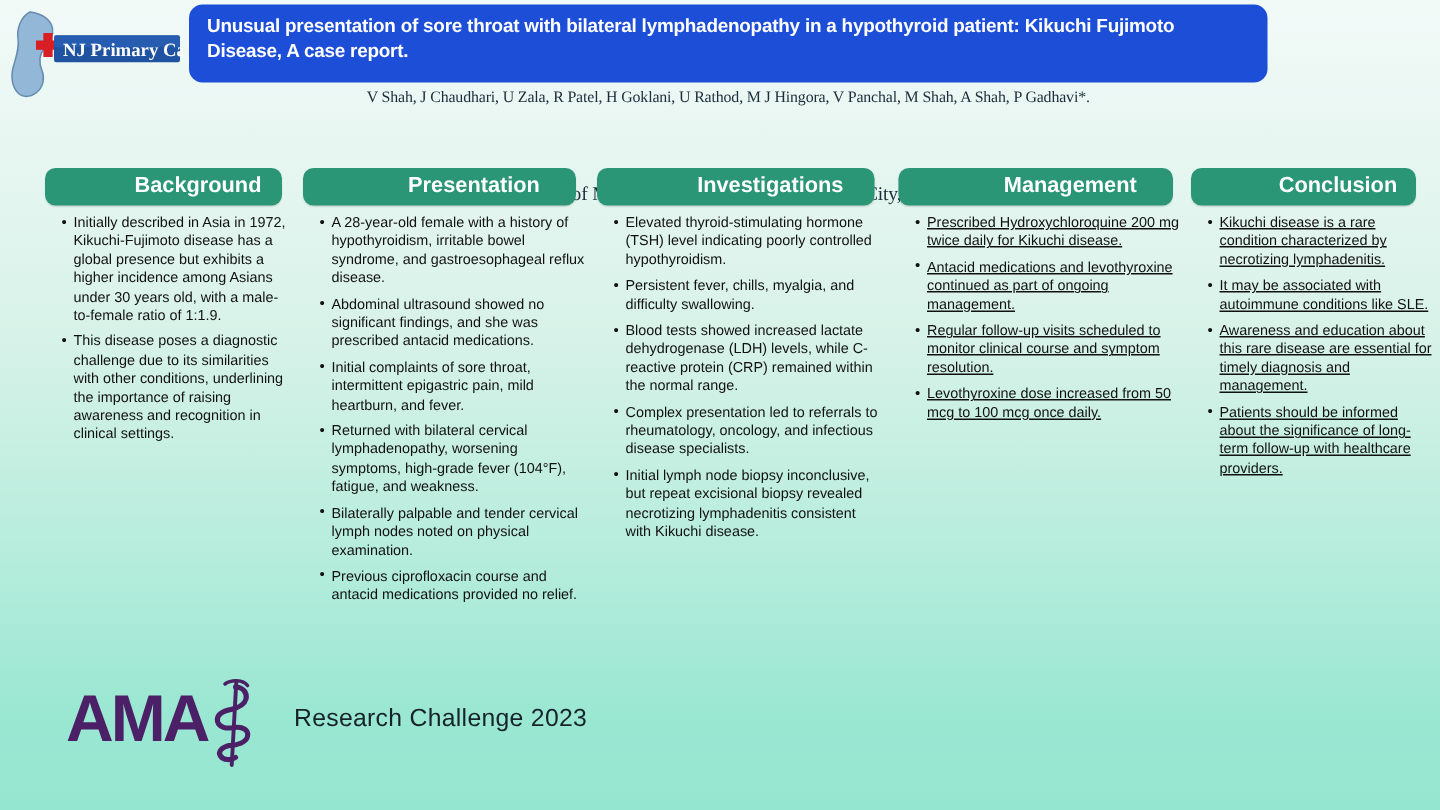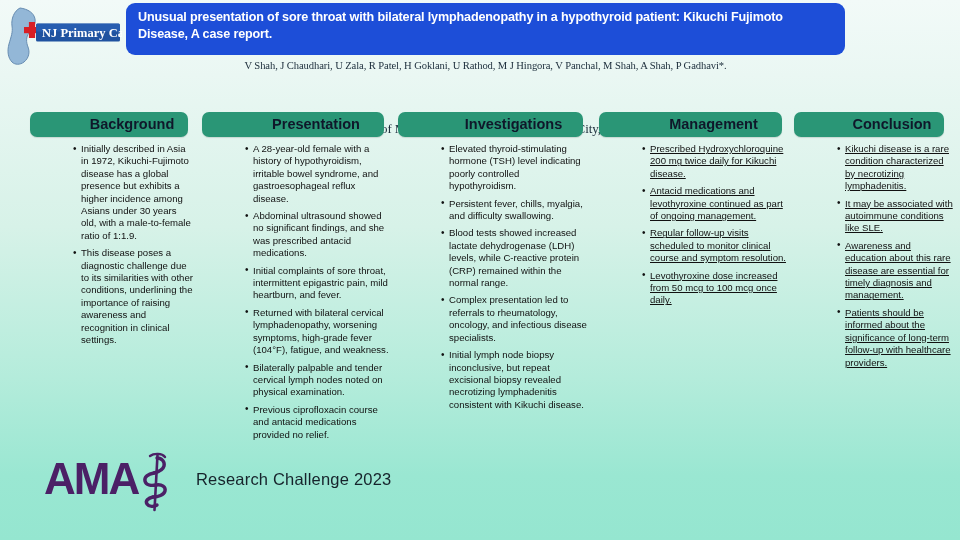--- a/index.html
+++ b/index.html
@@ -64,42 +64,41 @@
     letter-spacing: -0.1px;
     margin-top: 36px;
   }
 
   
   .columns { position: absolute; left: 0; top: 112px; width: 960px; }
   .column { position: absolute; top: 0; }
   .col-head {
     background: #2a9676;
     border-radius: 7px;
-    color: #0f172a;
+    color: #ffffff;
     text-align: center;
     font-size: 14.5px;
     font-weight: bold;
     line-height: 25px;
     height: 25px;
     box-shadow: 0 1px 1px rgba(0,0,0,0.12);
     padding-left: 46px;
   }
   ul.bullets {
     margin: 6px 0 0 0;
     padding: 0 0 0 11px;
     list-style: none;
     color: #111111;
     font-size: 9.6px;
     line-height: 12.4px;
   }
   ul.bullets li {
     position: relative;
     margin-bottom: 5px;
     padding-left: 8px;
-    margin-left: 32px;
   }
   ul.bullets li:before {
     content: "\2022";
     position: absolute;
     left: 0; top: -0.5px;
     font-size: 10px;
     color: #111111;
   }
 
   .c0 { left: 30px;  width: 158px; }

